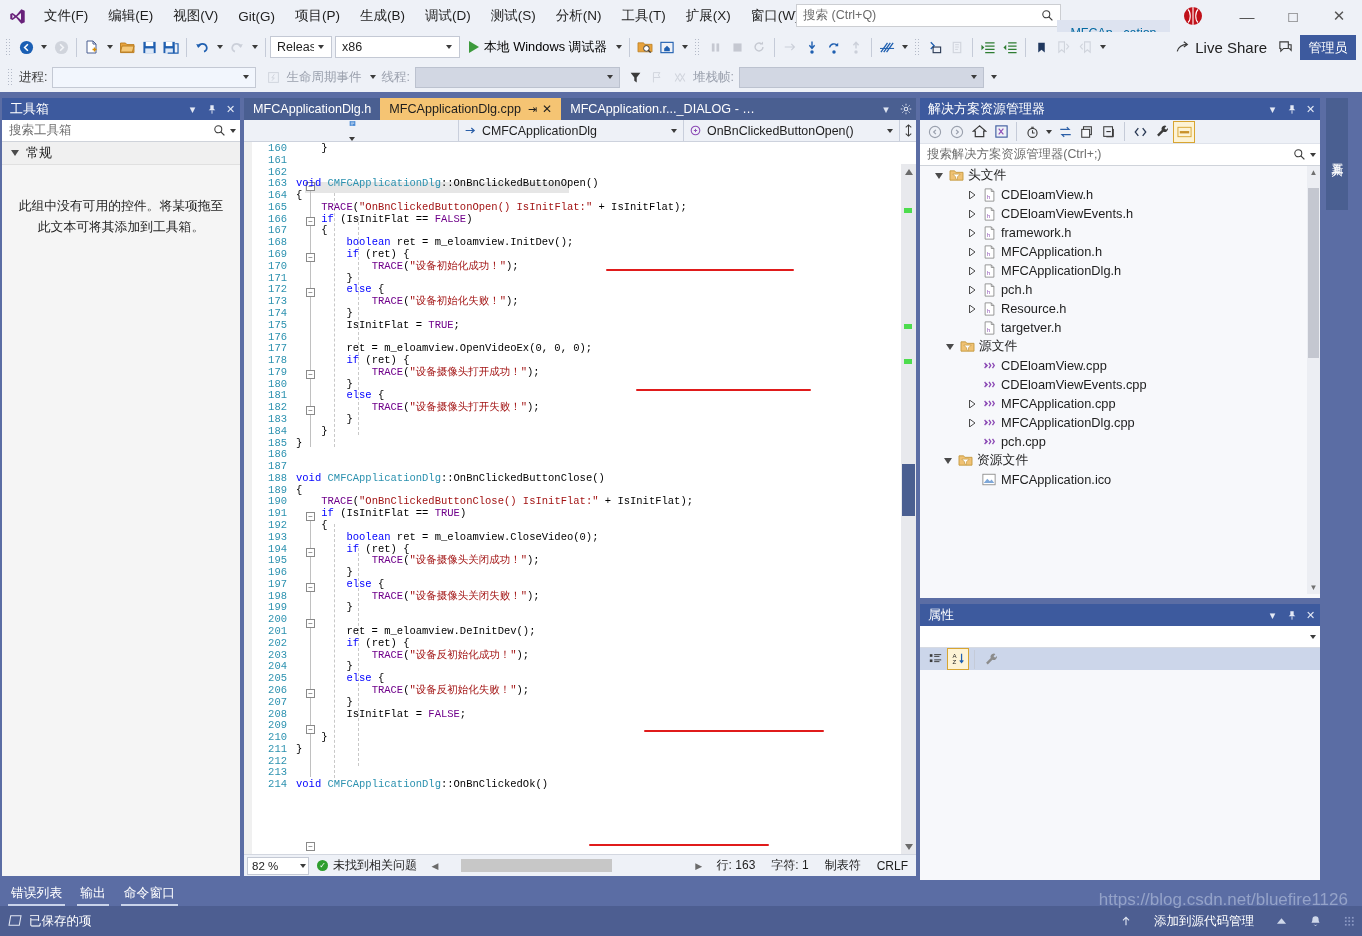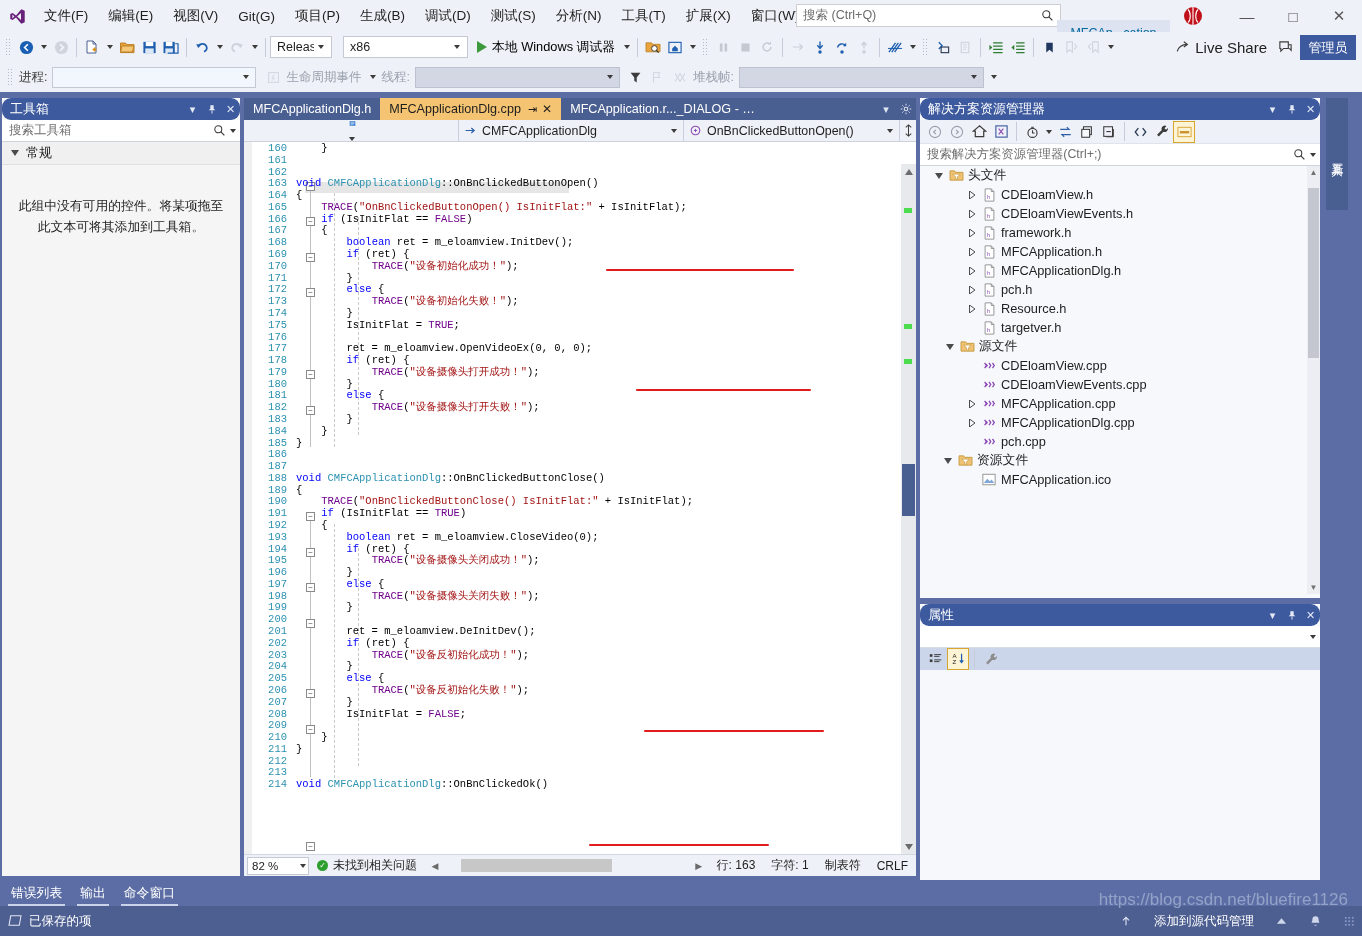--- a/index.html
+++ b/index.html
@@ -79,21 +79,21 @@
   .combo2.gray{ background:#d2d7e3; border-color:#bcc2cf; }
   .combo2 .carr{ width:14px; display:flex; align-items:center; justify-content:center; }
 
   
   .main{ position:absolute; left:0; top:96px; width:1362px; height:784px; }
 
   
   .toolbox{ position:absolute; left:2px; top:2px; width:238px; height:778px; background:#f5f5f5; }
   .panel-head{
     height:22px; background:#3d5a9e; color:#fff; display:flex; align-items:center;
-    padding-left:8px; font-size:13px;border-radius:9px;
+    padding-left:8px; font-size:13px;
   }
   .panel-head .ptitle{ flex:1; }
   .ph-btn{ width:19px; height:22px; display:flex; align-items:center; justify-content:center; color:#e4e9f5; font-size:11px; }
   .tb-searchbox{
     height:22px; background:#fff; border-bottom:1px solid #cfd3da;
     display:flex; align-items:center; padding:0 4px 0 7px; font-size:12.5px; color:#6f6f6f;
   }
   .tb-searchbox .ph{ flex:1; }
   .tbx-group{
     height:23px; background:#f0f0f0; border-bottom:1px solid #e0e0e0;
@@ -323,21 +323,21 @@
         <div class="caret"></div>
       </div>
     <div class="sep"></div>
 
     <div class="combo" style="width:62px">
       <div class="cval">Release</div>
       <div class="carr">
           <div class="caret"></div>
         </div>
     </div>
-    <div class="combo" style="width:125px;margin-left:11px">
+    <div class="combo" style="width:125px;margin-left:3px">
       <div class="cval">x86</div>
       <div class="carr">
           <div class="caret"></div>
         </div>
     </div>
 
     <div class="run-btn" style="margin-left:4px">
       <div class="tri-green"></div>
       <span>本地 Windows 调试器</span>
     </div>

